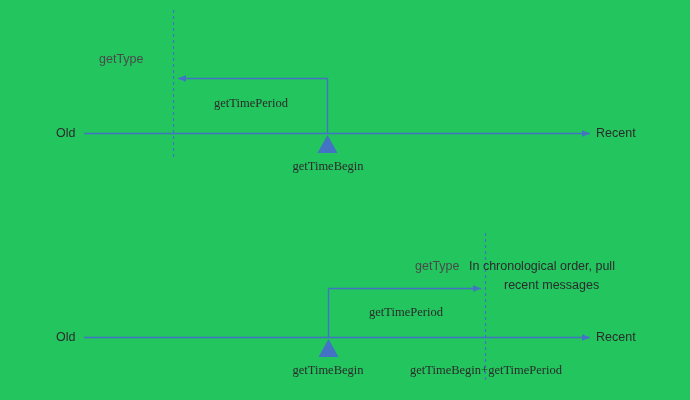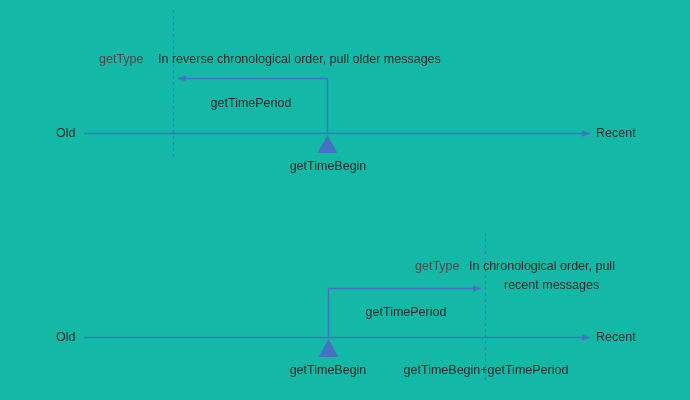--- a/index.html
+++ b/index.html
@@ -8,41 +8,42 @@
     background: #ffffff;
   }
   body {
     font-family: "Liberation Sans", sans-serif;
     color: #2b2b2b;
   }
   #canvas {
     position: relative;
     width: 690px;
     height: 400px;
-    background: #14b8a6;
+    background: #22c55e;
     overflow: hidden;
   }
   .svg-layer {
     position: absolute;
     left: 0;
     top: 0;
     width: 690px;
     height: 400px;
   }
   .lbl {
     position: absolute;
     font-family: "Liberation Sans", sans-serif;
     font-size: 12.5px;
     line-height: 17px;
     color: #2b2b2b;
     white-space: nowrap;
   }
   .lbl-center {
     transform: translateX(-50%);
     text-align: center;
+    font-family: Liberation Serif, serif;
   }
   .gettype {
     color: #4a4a4a;
   }
 </style>
 </head>
 <body>
 
 <div id="canvas">
 
@@ -78,21 +79,20 @@
       <line x1="328.5" y1="337.5" x2="328.5" y2="288.5" stroke="#4472C4" stroke-width="1.4"></line>
 
       <line x1="328.5" y1="288.5" x2="481" y2="288.5" stroke="#4472C4" stroke-width="1.4" marker-end="url(#arrow-right)"></line>
 
       <polygon points="328.5,339 338.5,357 318.5,357" fill="#4472C4"></polygon>
     </g>
   </svg>
 
   <span class="lbl gettype" style="left:99px; top:51px;">getType</span>
 
-  <span class="lbl" style="left:158px; top:51px;">In reverse chronological order, pull older messages</span>
 
   <span class="lbl lbl-center" style="left:251px; top:95px;">getTimePeriod</span>
 
   <span class="lbl" style="left:56px; top:125px;">Old</span>
 
   <span class="lbl" style="left:596px; top:125px;">Recent</span>
 
 
   <span class="lbl lbl-center" style="left:328px; top:158px;">getTimeBegin</span>
 

